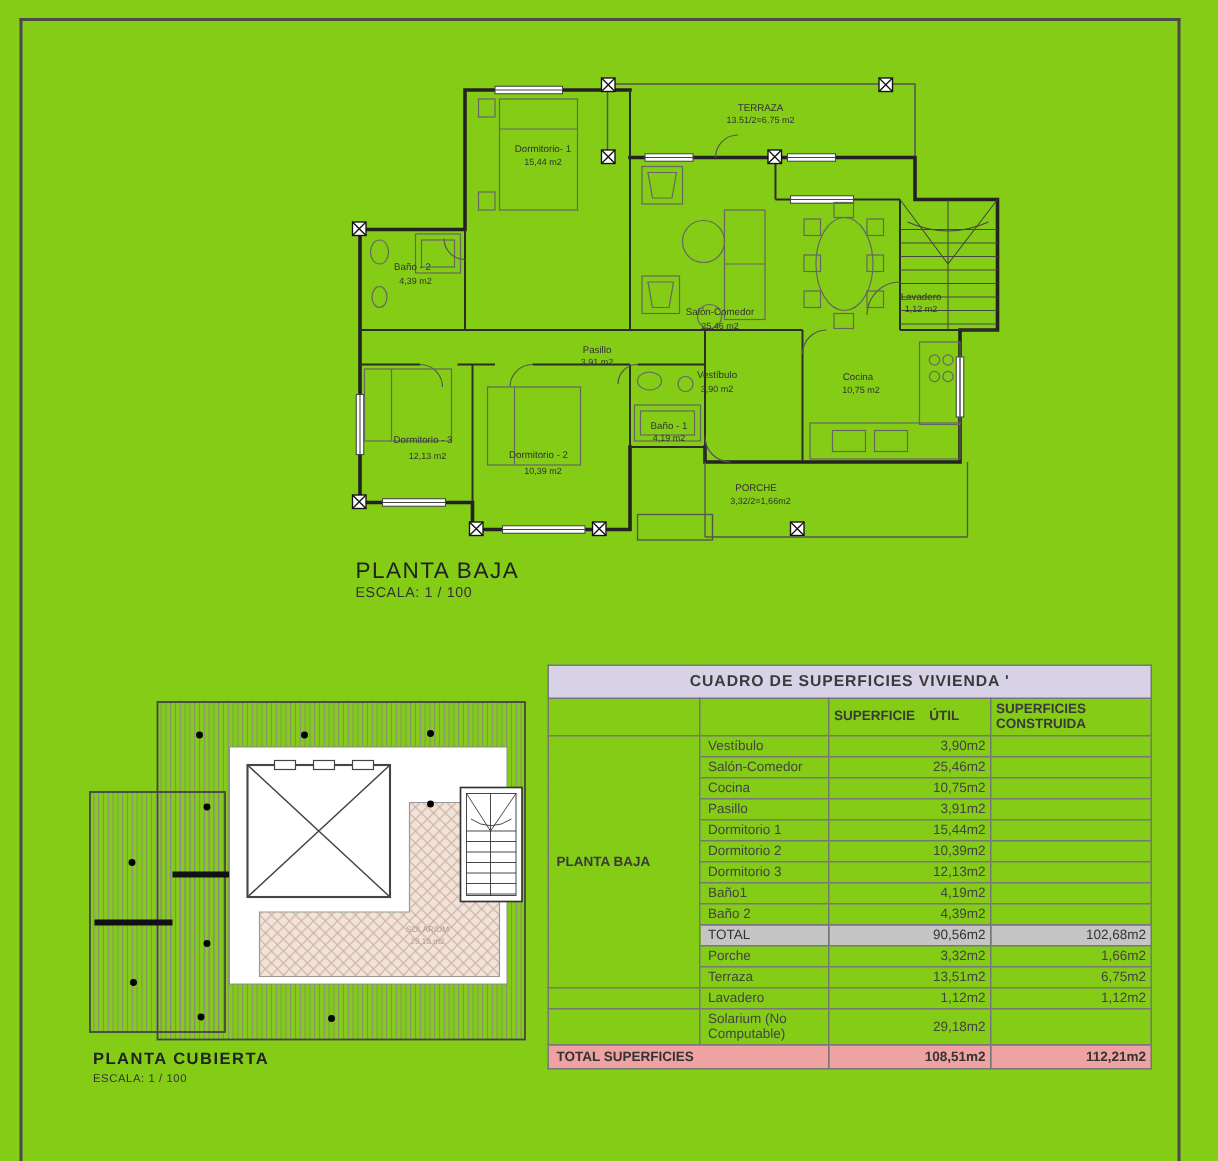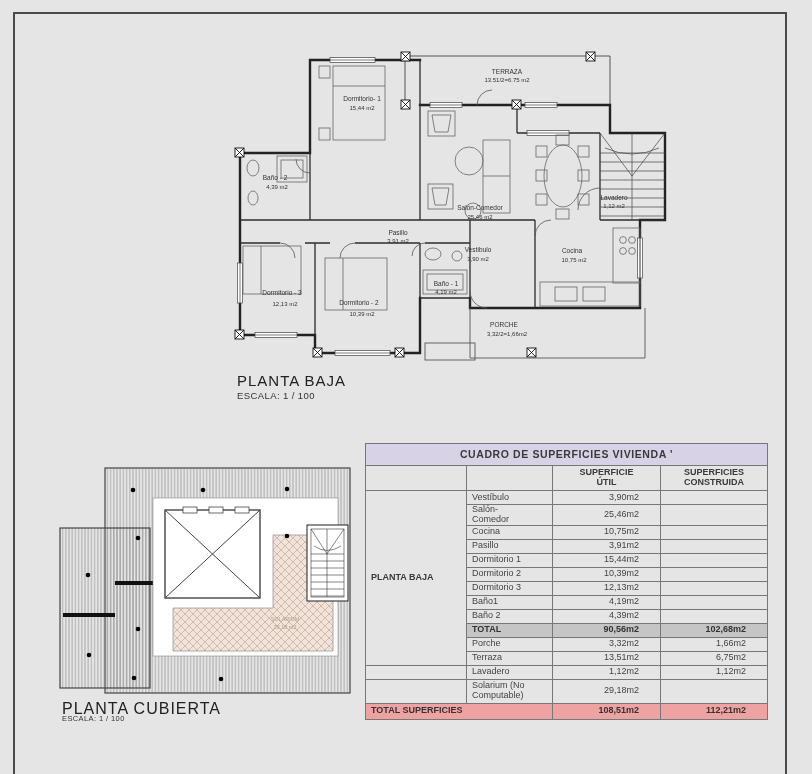--- a/index.html
+++ b/index.html
@@ -1,36 +1,36 @@
 <!DOCTYPE html>
 <html><head>
 <meta charset="utf-8">
 <style>
   html,body{margin:0;padding:0;background:#fff;}
   body{font-family:"Liberation Sans", sans-serif; color:#333;}
-  #sheet{position:relative;width:812px;height:774px;background:#e5e5e5;overflow:hidden;}
+  #sheet{position:relative;width:812px;height:774px;background:#84cc16;overflow:hidden;}
   #frame{position:absolute;left:13px;top:12px;width:770px;height:762px;
          border-top:2px solid #4a4a4a;border-left:2px solid #4a4a4a;border-right:2px solid #4a4a4a;}
   svg{position:absolute;}
   #floorplan{left:225px;top:48px;}
   #roofplan{left:45px;top:458px;}
   .plan-title{position:absolute;color:#222;letter-spacing:1px;font-size:15px;}
   .plan-scale{position:absolute;color:#333;font-size:9.5px;letter-spacing:.4px;}
   
   #areas{position:absolute;left:365px;top:443px;width:402px;border-collapse:collapse;
          font-size:9px;color:#444;table-layout:fixed;}
-  #areas td{border:1px solid #777;height:13px;padding:0 21px;line-height:1.1;overflow:hidden;}
+  #areas td{border:1px solid #777;height:13px;padding:0 3px;line-height:1.1;overflow:hidden;}
   #areas .ttl{background:#d8d2e6;font-weight:bold;text-align:center;font-size:10.5px;
               letter-spacing:.6px;color:#3a3a3a;height:21px;}
-  #areas .colhead{font-weight:bold;text-align:center;font-size:9px;height:24px;color:#3a3a3a;}
+  #areas .colhead{font-weight:bold;text-align:left;font-size:9px;height:24px;color:#3a3a3a;}
   #areas .wd{word-spacing:7px;}
   #areas .grp{font-weight:bold;text-align:left;padding-left:5px;color:#3a3a3a;}
   #areas .nm{text-align:left;padding-left:5px;}
   #areas .vl{text-align:right;}
-  #areas tr.total td{background:#c5c5c5;font-weight:bold;color:#333;margin-top:48px;}
+  #areas tr.total td{background:#c5c5c5;font-weight:normal;color:#333;margin-top:48px;}
   #areas tr.grand td{background:#efa2a2;font-weight:bold;color:#333;height:15px;margin-left:44px;}
   #areas tr.solarium td{height:23px;}
   .lbl{font-size:6.5px;fill:#333;}
   .lblsm{font-size:6px;fill:#333;}
 </style>
 </head>
 <body>
 
 <div id="sheet">
   <div id="frame"></div>
@@ -263,21 +263,21 @@
       <circle cx="93" cy="80" r="2.3"></circle>
         <circle cx="43" cy="117" r="2.3"></circle>
         <circle cx="242" cy="78" r="2.3"></circle>
       <circle cx="93" cy="171" r="2.3"></circle>
         <circle cx="44" cy="197" r="2.3"></circle>
         <circle cx="89" cy="220" r="2.3"></circle>
       <circle cx="176" cy="221" r="2.3"></circle>
     </g>
   </svg>
 
-  <div class="plan-title" style="left:62px;top:700px;font-size:16px;">PLANTA CUBIERTA</div>
+  <div class="plan-title" style="left:62px;top:700px;font-size:11px;font-weight:bold;">PLANTA CUBIERTA</div>
   <div class="plan-scale" style="left:62px;top:714px;font-size:7.5px;">ESCALA: 1 / 100</div>
 
   <table id="areas">
     <colgroup>
         <col style="width:101px">
         <col style="width:86px">
         <col style="width:108px">
         <col style="width:107px">
       </colgroup>
     <tbody>

